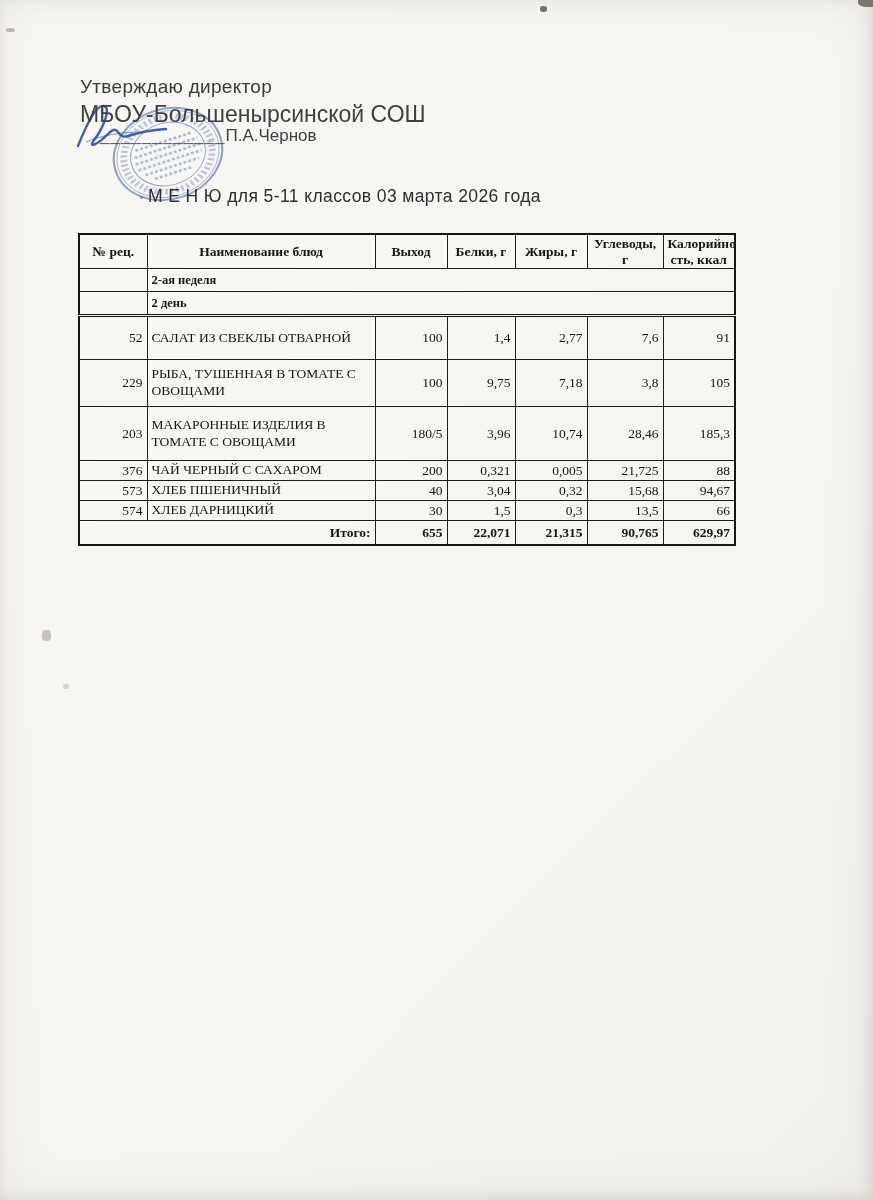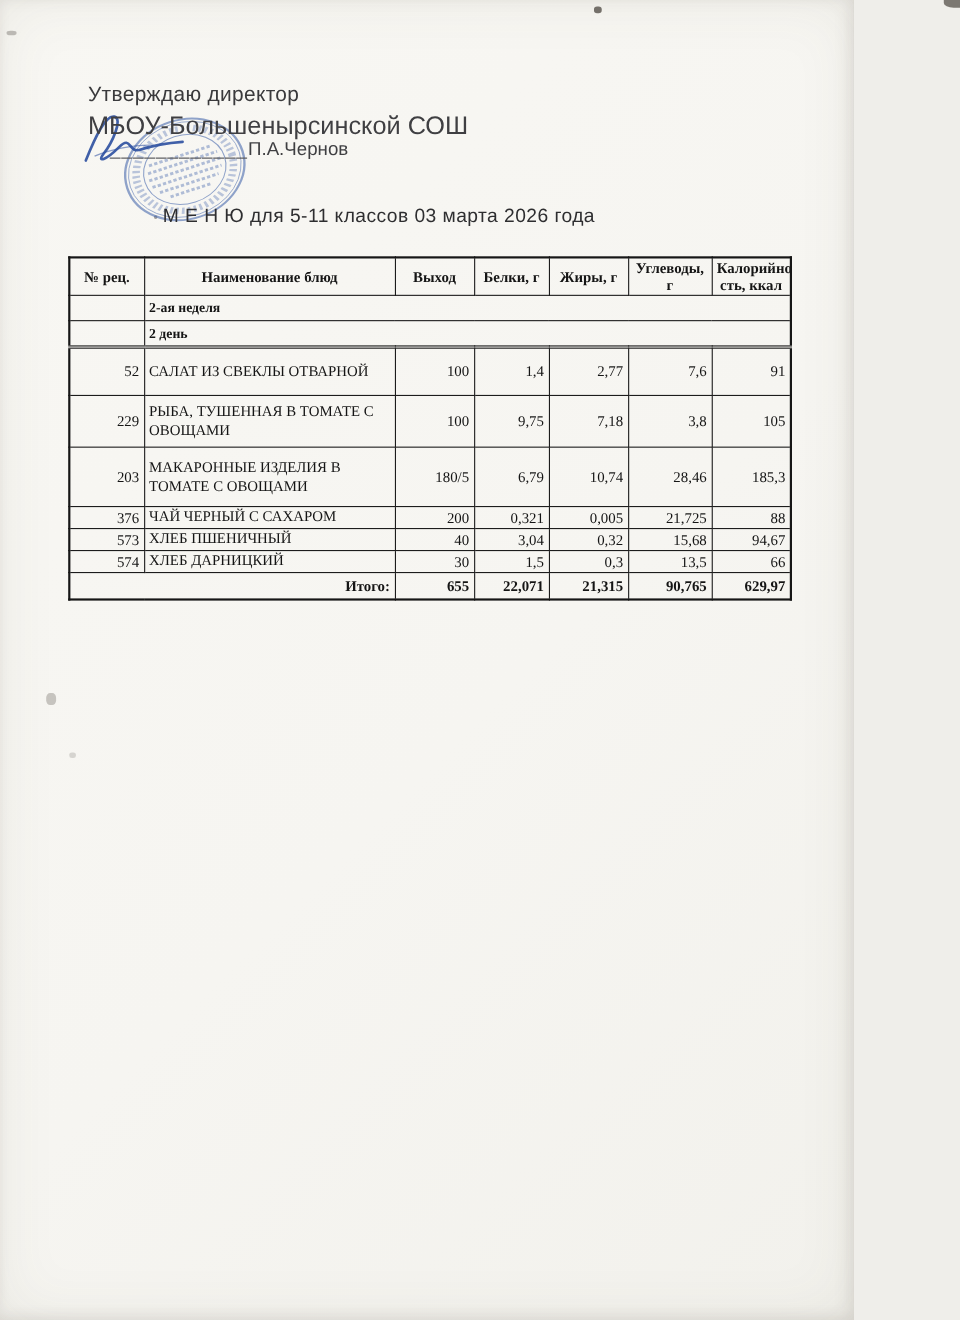--- a/index.html
+++ b/index.html
@@ -6,21 +6,21 @@
     margin: 0;
     padding: 0;
     width: 873px;
     height: 1200px;
     overflow: hidden;
     font-family: "Liberation Sans", sans-serif;
     background: #efeeea;
   }
   .scan-page {
     position: relative;
-    width: 776px;
+    width: 873px;
     height: 1200px;
     background: linear-gradient(135deg, #f8f7f3 0%, #f6f5f1 55%, #f2f1ec 100%);
     box-shadow: inset 0 0 55px rgba(90,85,70,0.08), inset -6px 0 14px rgba(80,75,60,0.07), inset 0 -5px 12px rgba(80,75,60,0.06);
   }
   
   .speck { position: absolute; background: #55504a; border-radius: 40%; }
   .speck.s1 { left: 540px; top: 6px;  width: 7px;  height: 6px;  opacity: .8; }
   .speck.s2 { left: 858px; top: 0;    width: 15px; height: 7px;  opacity: .75; border-radius: 0 0 0 60%; }
   .speck.s3 { left: 6px;   top: 28px; width: 9px;  height: 4px;  opacity: .35; }
   .speck.s4 { left: 42px;  top: 630px;width: 9px;  height: 11px; opacity: .3; }
@@ -33,21 +33,21 @@
   .signature-row  { position: absolute; left: 80px;  top: 126px; font-size: 17px; color: #3f3f42; margin-left: 20px; }
   .signature-row .sig-line { letter-spacing: 1px; color: #5b5b5e; }
   .menu-title     { position: absolute; left: 148px; top: 186px; font-size: 17.5px; color: #2e2e30; letter-spacing: .4px; }
 
   
   .stamp { position: absolute; left: 98px; top: 102px; width: 140px; height: 104px; opacity: .55; filter: blur(.35px); pointer-events: none; }
   
   .signature-ink { position: absolute; left: 66px; top: 96px; width: 140px; height: 62px; pointer-events: none; }
 
   
-  .menu-table-wrap { position: absolute; left: 62px; top: 233px; width: 658px; }
+  .menu-table-wrap { position: absolute; left: 78px; top: 233px; width: 658px; }
   table.menu-table {
     border-collapse: collapse;
     width: 658px;
     font-family: "Liberation Serif", serif;
     color: #151515;
     table-layout: fixed;
   }
   table.menu-table td, table.menu-table th {
     border: 1px solid #1c1c1c;
     padding: 1px 4px;
@@ -152,21 +152,21 @@
           <td class="cell-val">100</td>
           <td class="cell-val">9,75</td>
           <td class="cell-val">7,18</td>
           <td class="cell-val">3,8</td>
           <td class="cell-val">105</td>
         </tr>
         <tr class="r-tall3">
           <td class="cell-num">203</td>
           <td class="cell-name">МАКАРОННЫЕ ИЗДЕЛИЯ В ТОМАТЕ С ОВОЩАМИ</td>
           <td class="cell-val">180/5</td>
-          <td class="cell-val">6,79</td>
+          <td class="cell-val">3,96</td>
           <td class="cell-val">10,74</td>
           <td class="cell-val">28,46</td>
           <td class="cell-val">185,3</td>
         </tr>
         <tr class="r-small">
           <td class="cell-num">376</td>
           <td class="cell-name">ЧАЙ ЧЕРНЫЙ С САХАРОМ</td>
           <td class="cell-val">200</td>
           <td class="cell-val">0,321</td>
           <td class="cell-val">0,005</td>

